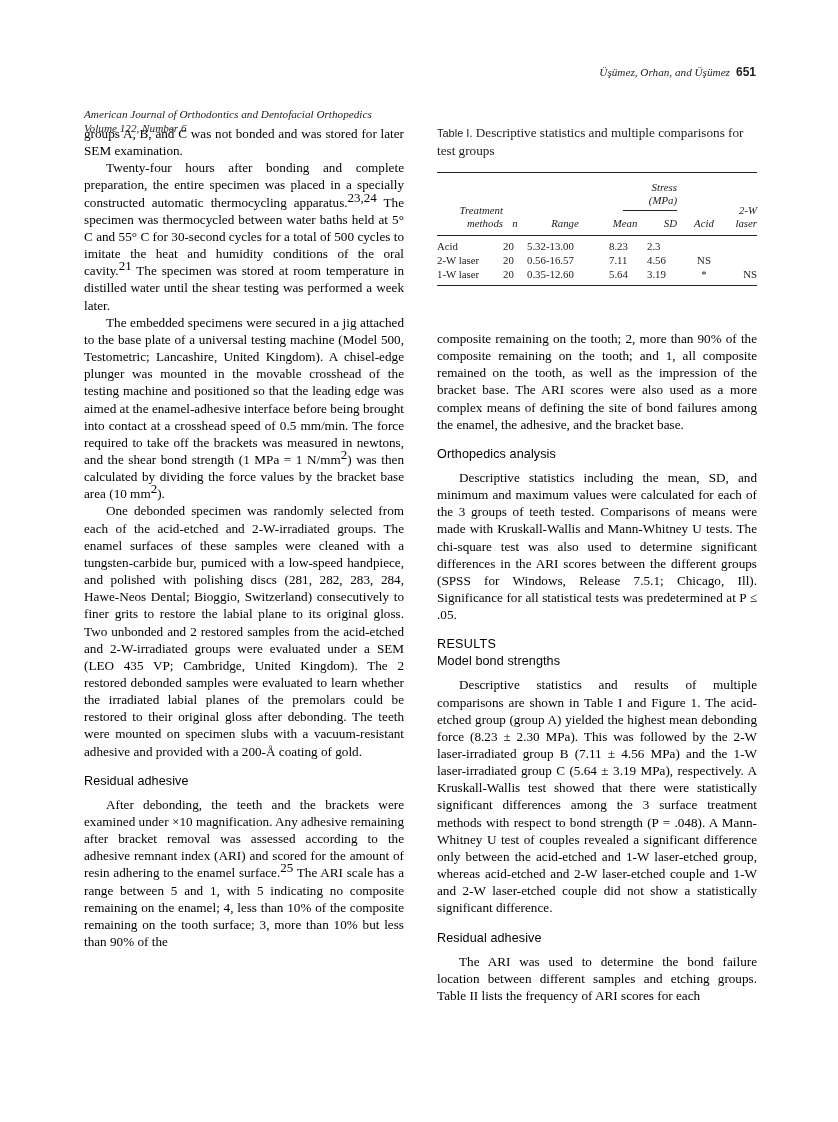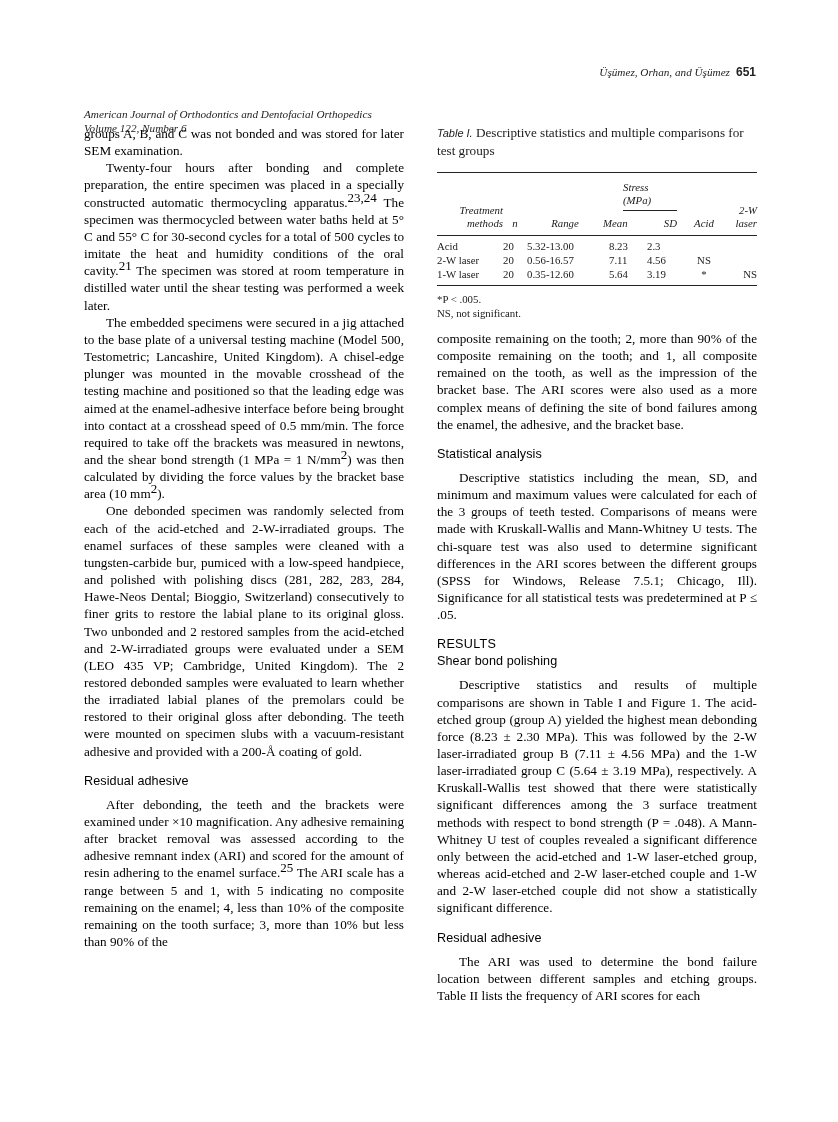--- a/index.html
+++ b/index.html
@@ -14,28 +14,28 @@
   .col-left { left: 84px; }
   .col-right { left: 437px; top: 330px; }
   .col p { margin: 0; text-align: justify; }
   .col p.indent { text-indent: 22px; }
   .col h3 { font-family: "Liberation Sans", sans-serif; font-weight: normal; font-size: 12.6px; margin: 0; line-height: 17px; letter-spacing: 0.1px; }
   .col h2 { font-family: Liberation Sans, sans-serif; font-weight: normal; font-size: 12.6px; margin: 0; line-height: 17px; letter-spacing: 0.3px; }
   sup { font-size: 13px; line-height: 0; vertical-align: 5px; }
 
   .table-block { position: absolute; left: 437px; top: 124px; width: 320px; font-family: "Liberation Serif", serif; }
   .table-caption { font-size: 13.2px; line-height: 17px; margin: 0 0 13px 0; }
-  .table-caption .tlabel { font-family: "Liberation Sans", sans-serif; font-size: 11px; font-style: italic; }
+  .table-caption .tlabel { font-family: "Liberation Sans", sans-serif; font-size: 11px; }
   .rule-thick { border-top: 1.4px solid #222; }
   .rule-mid { border-top: 1.2px solid #222; }
   table.stats { width: 100%; border-collapse: collapse; font-size: 10.8px; }
   table.stats td, table.stats th { padding: 0; font-weight: normal; }
   table.stats thead th { font-style: italic; line-height: 13px; vertical-align: bottom; }
   table.stats tbody td { line-height: 13.8px; }
-  .stress-head { font-style: italic; text-align: left; padding-bottom: 2px !important; }
+  .stress-head { font-style: italic; text-align: right; padding-bottom: 2px !important; }
   .stress-underline { border-bottom: 1px solid #222; display: block; margin: 0 4px 0 20px; padding-bottom: 3px; }
   .footnotes { font-size: 10.8px; line-height: 14px; margin-top: 6px; }
 </style>
 </head>
 <body>
 
 <div class="running-head">
   <div class="rh-left">
     <div>American Journal of Orthodontics and Dentofacial Orthopedics</div>
     <div>Volume 122, Number 6</div>
@@ -80,21 +80,21 @@
         <th rowspan="2" style="text-align:right;">Treatment methods</th>
         <th rowspan="2" style="text-align:center;">n</th>
         <th rowspan="2" style="text-align:center;">Range</th>
         <th colspan="2" class="stress-head">
             <span class="stress-underline">Stress (MPa)</span>
           </th>
         <th rowspan="2" style="text-align:center;">Acid</th>
         <th rowspan="2" style="text-align:right;">2-W laser</th>
       </tr>
       <tr>
-        <th style="text-align:left;padding-top:4px;">Mean</th>
+        <th style="text-align:center;padding-top:4px;">Mean</th>
         <th style="text-align:right;padding-right:4px;padding-top:4px;">SD</th>
       </tr>
       <tr>
           <th colspan="7" style="height:5px;"></th>
         </tr>
     </thead>
     <tbody>
       <tr>
           <td colspan="7" style="height:0;padding:0;">
             <div class="rule-mid"></div>
@@ -129,31 +129,27 @@
         <td>3.19</td>
         <td style="text-align:center;">*</td>
         <td style="text-align:right;">NS</td>
       </tr>
       <tr>
           <td colspan="7" style="height:4px;"></td>
         </tr>
     </tbody>
   </table>
   <div class="rule-mid"></div>
-  <div class="footnotes">
-    <div>*P &lt; .005.</div>
-    <div>NS, not significant.</div>
-  </div>
 </div>
 
 <div class="col col-right">
   <p>composite remaining on the tooth; 2, more than 90% of the composite remaining on the tooth; and 1, all composite remained on the tooth, as well as the impression of the bracket base. The ARI scores were also used as a more complex means of defining the site of bond failures among the enamel, the adhesive, and the bracket base.</p>
 
-  <h3 style="margin-top:13px;margin-bottom:6px;">Statistical analysis</h3>
+  <h3 style="margin-top:13px;margin-bottom:6px;">Orthopedics analysis</h3>
   <p class="indent">Descriptive statistics including the mean, SD, and minimum and maximum values were calculated for each of the 3 groups of teeth tested. Comparisons of means were made with Kruskall-Wallis and Mann-Whitney U tests. The chi-square test was also used to determine significant differences in the ARI scores between the different groups (SPSS for Windows, Release 7.5.1; Chicago, Ill). Significance for all statistical tests was predetermined at P ≤ .05.</p>
 
   <h2 style="margin-top:13px;">RESULTS</h2>
-  <h3 style="margin-bottom:6px;">Shear bond polishing</h3>
+  <h3 style="margin-bottom:6px;">Model bond strengths</h3>
   <p class="indent">Descriptive statistics and results of multiple comparisons are shown in Table I and Figure 1. The acid-etched group (group A) yielded the highest mean debonding force (8.23 ± 2.30 MPa). This was followed by the 2-W laser-irradiated group B (7.11 ± 4.56 MPa) and the 1-W laser-irradiated group C (5.64 ± 3.19 MPa), respectively. A Kruskall-Wallis test showed that there were statistically significant differences among the 3 surface treatment methods with respect to bond strength (P = .048). A Mann-Whitney U test of couples revealed a significant difference only between the acid-etched and 1-W laser-etched group, whereas acid-etched and 2-W laser-etched couple and 1-W and 2-W laser-etched couple did not show a statistically significant difference.</p>
 
   <h3 style="margin-top:13px;margin-bottom:6px;">Residual adhesive</h3>
   <p class="indent">The ARI was used to determine the bond failure location between different samples and etching groups. Table II lists the frequency of ARI scores for each</p>
 </div>
 
 </body></html>

